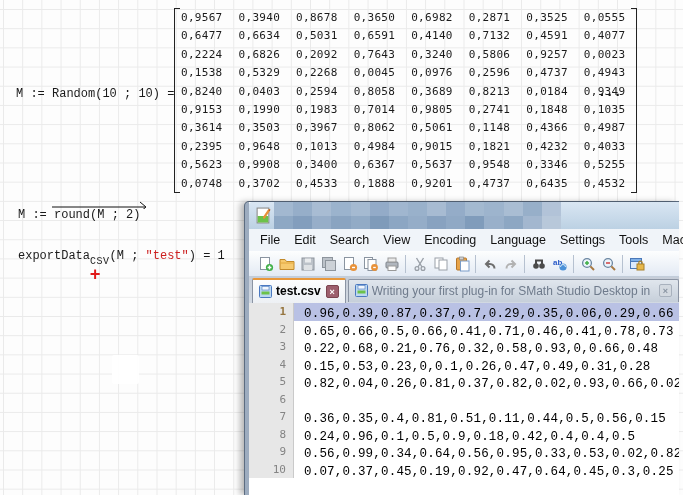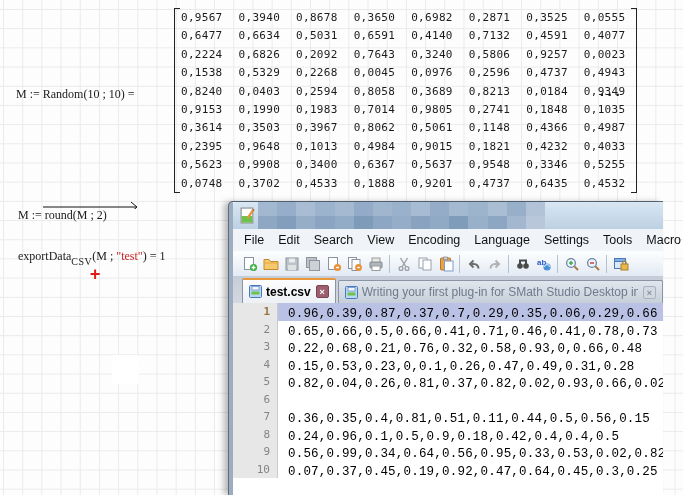--- a/index.html
+++ b/index.html
@@ -8,54 +8,54 @@
     position:relative;
     font-family:"Liberation Sans", sans-serif;
     background-color:#fdfdfd;
     background-image:
       linear-gradient(to right, #eaeaea 1px, transparent 1px),
       linear-gradient(to bottom, #eaeaea 1px, transparent 1px);
     background-size:19.2px 19.2px;
     background-position:3px 9px;
   }
   
-  .ws-expr { position:absolute; font-family:Liberation Serif, serif; font-size:12px; color:#1a1a1a; white-space:nowrap;padding-left:8px; }
+  .ws-expr { position:absolute; font-family:Liberation Mono, monospace; font-size:12px; color:#1a1a1a; white-space:nowrap;padding-left:8px; }
   #expr-random { left:8px; top:87px; }
   .matrix-grid { position:absolute; left:181px; top:9px; display:grid; grid-template-columns:repeat(8, max-content); column-gap:16px; }
   .mcell { font-family:"DejaVu Sans Mono", monospace; font-size:11px; line-height:18.4px; color:#1a1a1a; letter-spacing:.3px; }
   .bracket { position:absolute; top:8px; height:185px; width:6px; }
   .bracket.left  { left:174px; border-left:1.5px solid #222; border-top:1.5px solid #222; border-bottom:1.5px solid #222; }
   .bracket.right { left:631px; border-right:1.5px solid #222; border-top:1.5px solid #222; border-bottom:1.5px solid #222; }
   #matrix-ellipsis { position:absolute; left:598px; top:84px; font-family:"DejaVu Sans Mono",monospace; font-size:13px; font-weight:bold; color:#1a1a1a; }
   #expr-round { left:10px; top:208px; }
   .vec { position:relative; display:inline-block; }
   .vec svg { position:absolute; left:-2px; top:-8px; }
   #expr-export { left:10px; top:249px; }
   .subscript { font-size:10px; position:relative; top:5px; letter-spacing:.5px; }
   .str-lit { color:#cc2020; }
   #insertion-cursor { position:absolute; left:90px; top:264px; color:#e01818; font-size:17px; font-weight:bold; font-family:"DejaVu Sans Mono",monospace; }
   #blur-patch { position:absolute; left:112px; top:355px; width:27px; height:29px; background:rgba(255,255,255,.93); border-radius:2px; }
 
   
   #npp {
-    position:absolute; left:229px; top:202px; width:434px; height:293px;
+    position:absolute; left:245px; top:202px; width:434px; height:293px;
     border-left:4px solid #9dacbf;
     box-shadow:-1px 0 0 #5c6c80, -5px 0 6px rgba(0,0,0,.28), 0 -1px 0 #5c6c80;
     border-top-left-radius:4px;
     background:#fff;
   }
   .titlebar { position:relative; height:27px; background:linear-gradient(#d9e6f3,#bcd1e3); border-top-left-radius:3px; overflow:hidden; }
   .app-icon { position:absolute; left:6px; top:5px; width:17px; height:17px; }
   .mosaic { position:absolute; left:25px; top:0; width:287px; height:27px; display:grid; grid-template-columns:repeat(15,1fr); grid-template-rows:13.5px 13.5px; }
   .menubar { height:22px; background:#f0f4f9; display:flex; align-items:center; padding-left:4px; }
   .menu-item { font-size:12.5px; color:#111; padding:2px 7px; cursor:default; }
   .toolbar { height:26px; background:linear-gradient(#fdfefe,#e3eaf4); border-bottom:1px solid #c2cdda; display:flex; align-items:center; padding-left:6px; }
   .tbtn { width:21px; height:22px; display:flex; align-items:center; justify-content:center; }
   .tsep { width:1px; height:18px; background:#b6c1d0; margin:0 3px; }
-  .tabbar { height:26px; background:linear-gradient(#c6cdd8,#d2d9e2); display:flex; align-items:flex-end; padding-left:9px; }
+  .tabbar { height:26px; background:linear-gradient(#c6cdd8,#d2d9e2); display:flex; align-items:center; padding-left:3px; }
   .tab { display:flex; align-items:center; height:23px; padding:0 6px; border:1px solid #8b94a3; border-bottom:none; font-size:12px; white-space:nowrap; overflow:hidden; }
   .tab.active { background:linear-gradient(#fcfdfe,#edf0f4); border-top:2px solid #e8973a; border-radius:2px 2px 0 0; color:#000; font-weight:bold; height:25px; }
   .tab.inactive { background:linear-gradient(#e0e6ed,#c6cfda); color:#6e7a8b; flex:1; margin-left:2px; border-radius:2px 2px 0 0; }
   .tab .flop { margin-right:4px; flex:none; }
   .tab-close { flex:none; width:13px; height:13px; margin-left:5px; border-radius:2px; font-size:9px; font-weight:bold; line-height:12px; text-align:center; font-family:"Liberation Sans",sans-serif; }
   .tab.active .tab-close { background:#9d5f6d; border:1px solid #7c4450; color:#fff; }
   .tab.inactive .tab-close { background:#d3d9e0; border:1px solid #a8b1bd; color:#8792a0; }
   .tab.inactive .tab-label { overflow:hidden; text-overflow:clip; }
   .editor { position:relative; height:192px; background:#fff; overflow:hidden; }
   .line { display:flex; height:17.5px; line-height:17.5px; }

